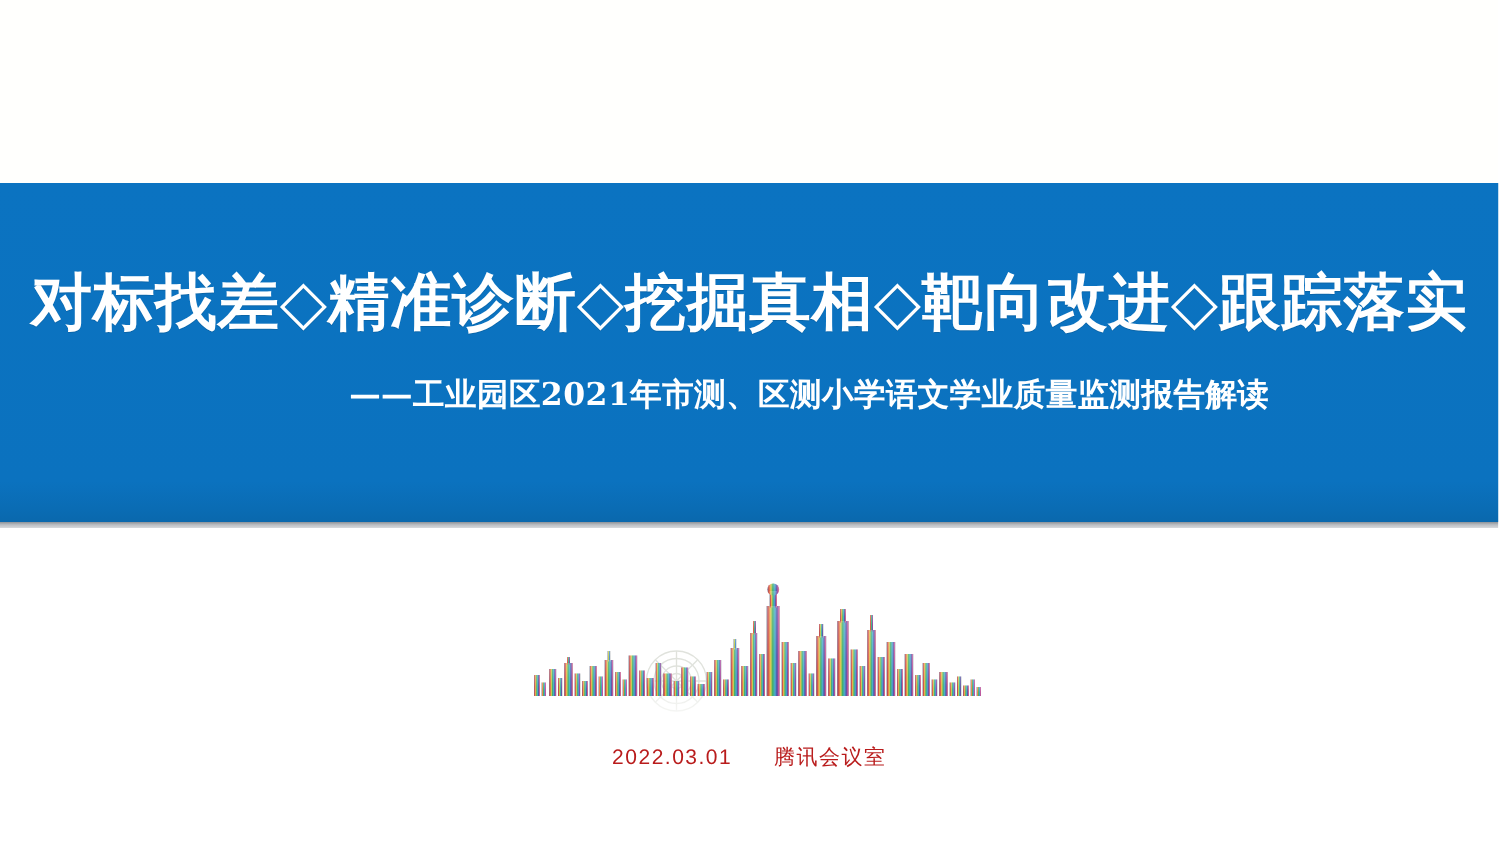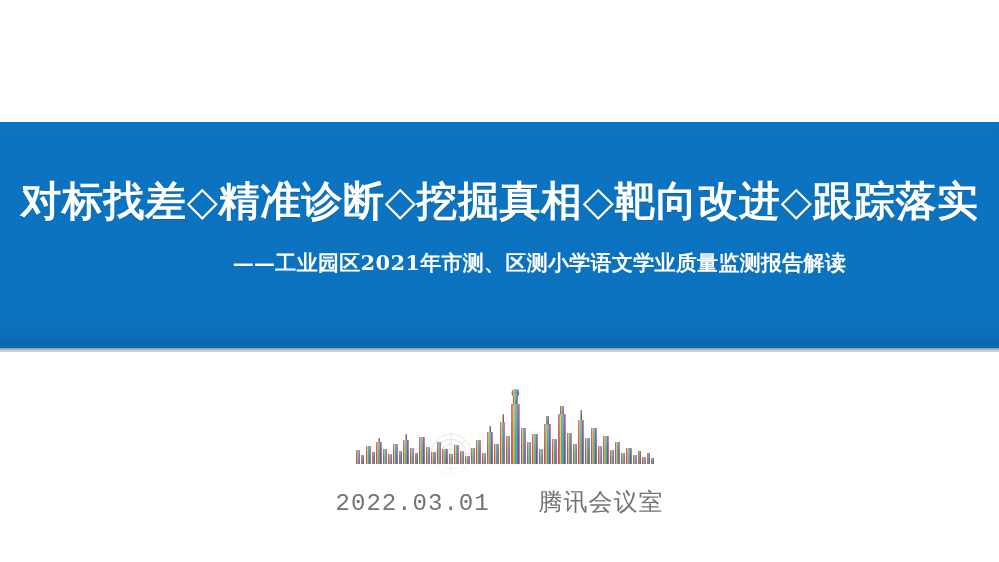--- a/index.html
+++ b/index.html
@@ -107,23 +107,23 @@
   }
   .skyline-wrap svg { display: block; width: 320px; height: 112px; }
 
   
   .footer-text {
     position: absolute;
     left: 0;
     top: 490px;
     width: 999px;
     text-align: center;
-    color: #737373;
-    font-family: Liberation Mono, monospace;
-    font-size: 24px;
+    color: #b91c1c;
+    font-family: Liberation Sans, sans-serif;
+    font-size: 14px;
     letter-spacing: 1px;
     line-height: 28px;
     white-space: nowrap;
   }
   .footer-text .sep { display: inline-block; width: 18px; }
 </style>
 </head>
 <body>
 
 <div id="slide">

